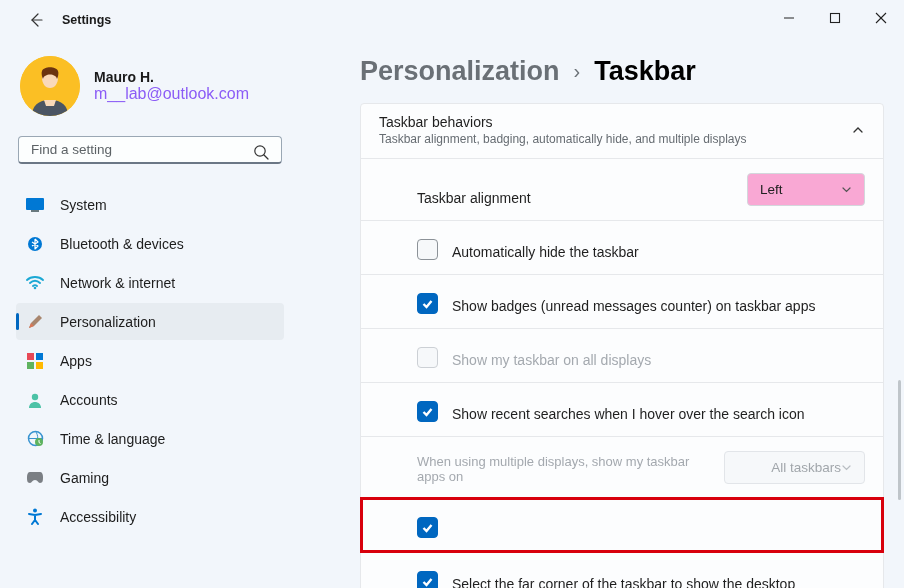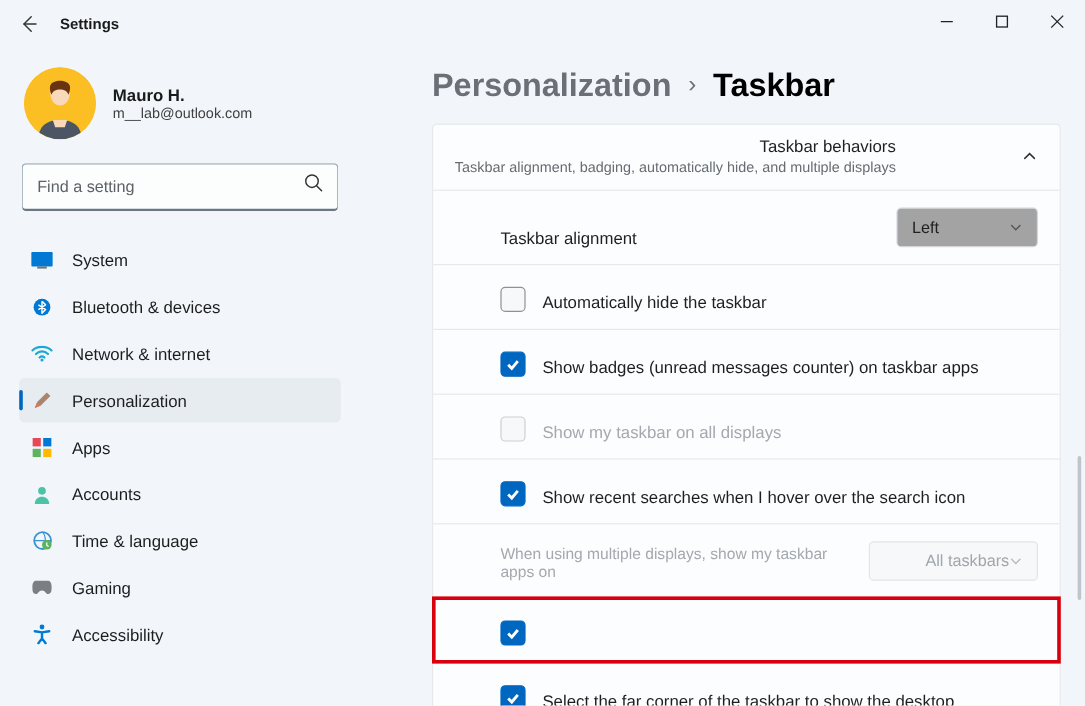--- a/index.html
+++ b/index.html
@@ -1,61 +1,61 @@
 <!DOCTYPE html>
 <html><head>
 <meta charset="utf-8">
 <style>
   * { box-sizing: border-box; margin: 0; padding: 0; font-family: "Segoe UI", Arial, sans-serif; }
   body { background: #f2f6fb; width: 904px; height: 588px; overflow: hidden; position: relative; }
 
   
-  .titlebar { position: absolute; top:0; left:4px; right:0; height:40px; display:flex; align-items:center; }
+  .titlebar { position: absolute; top:0; left:16px; right:0; height:40px; display:flex; align-items:center; }
   .back-btn { width:40px; height:40px; display:flex; align-items:center; justify-content:center; cursor:pointer; }
   .app-title { font-size:12.5px; font-weight:600; color:#1a1a1a; margin-left:6px; }
   .win-controls { position:absolute; right:0; top:0; display:flex; }
   .win-btn { width:46px; height:36px; display:flex; align-items:center; justify-content:center; cursor:pointer; }
 
   
   .sidebar { position:absolute; left:0; top:44px; width:300px; padding:12px 16px 0 16px; }
   .profile { display:flex; align-items:center; gap:14px; margin-bottom:20px; padding-left:4px; }
   .avatar { width:60px; height:60px; border-radius:50%; background:#fbbf24; display:flex; align-items:flex-end; justify-content:center; overflow:hidden; }
   .avatar svg { width:60px; height:60px; }
   .profile-name { font-size:14px; font-weight:600; color:#1a1a1a; }
-  .profile-email { font-size:12px; color:#404040; }
+  .profile-email { font-size:16px; color:#8b5cf6; }
 
   .search-wrap { position:relative; margin-bottom:22px; padding:0 2px; }
-  .search-input { width:100%; height:40px; border:1px solid #9aa7b4; border-bottom:2px solid #6b7785; border-radius:4px; background:#fcfefe; padding:0 36px 0 12px; font-size:13.5px; color:#333; outline:none; }
+  .search-input { width:100%; height:28px; border:1px solid #9aa7b4; border-bottom:2px solid #6b7785; border-radius:4px; background:#fcfefe; padding:0 36px 0 12px; font-size:13.5px; color:#333; outline:none; }
   .search-input::placeholder { color:#5c6266; }
   .search-icon { position:absolute; right:14px; top:8px; }
 
   .nav { display:flex; flex-direction:column; gap:2px; }
   .nav-item { display:flex; align-items:center; height:37px; border-radius:4px; padding:0 10px; cursor:pointer; gap:16px; font-size:14px; color:#1d1d1d; }
   .nav-item.selected { background:#e7ecf1; position:relative; }
   .nav-item.selected::before { content:""; position:absolute; left:0; top:10px; bottom:10px; width:3px; background:#0067c0; border-radius:2px; }
   .nav-icon { width:18px; height:18px; display:flex; align-items:center; justify-content:center; }
 
   
   .main { position:absolute; left:360px; right:20px; top:56px; bottom:0; }
   .breadcrumb { display:flex; align-items:center; gap:14px; margin-bottom:16px; }
   .bc-parent { font-size:27px; font-weight:600; color:#6a7076; cursor:pointer; }
   .bc-sep { font-size:20px; color:#6a7076; }
   .bc-current { font-size:27px; font-weight:600; color:#000000; }
 
   .card { background:#fcfdfe; border:1px solid #e6e8eb; border-radius:4px; }
   .card-header { display:flex; align-items:center; justify-content:space-between; padding:10px 18px 12px 18px; cursor:pointer; }
-  .ch-title { font-size:14px; color:#1f1f1f;text-align:right; }
+  .ch-title { font-size:14px; color:#1f1f1f; }
   .ch-sub { font-size:12px; color:#666c72; margin-top:2px; }
 
   .row { display:flex; align-items:flex-end; padding:14px 18px 14px 56px; border-top:1px solid #e6e8eb; min-height:54px; }
   .row-label { font-size:14px; color:#1f1f1f; flex:1; }
   .row-label.disabled { color:#a4a9af; }
   .row-sublabel { font-size:13px; color:#a4a9af; max-width:280px; }
   .row.align-row { justify-content:space-between; }
-  .dropdown { border:1px solid #d3d7dc; border-radius:4px; background:#a3a3a3; height:33px; min-width:118px; display:flex; align-items:center; justify-content:space-between; padding:0 12px; font-size:13.5px; color:#212121; cursor:pointer; }
+  .dropdown { border:1px solid #d3d7dc; border-radius:4px; background:#f9a8d4; height:33px; min-width:118px; display:flex; align-items:center; justify-content:space-between; padding:0 12px; font-size:13.5px; color:#212121; cursor:pointer; }
   .dropdown.disabled { color:#a1a6ab; border-color:#e2e5e9; background:#f6f8fa;padding-left:46px; }
 
   .checkbox { width:21px; height:21px; border-radius:4px; display:flex; align-items:center; justify-content:center; margin-right:14px; flex-shrink:0; cursor:pointer; }
   .checkbox.checked { background:#0067c0; border:1px solid #0067c0; }
   .checkbox.unchecked { background:#f6f8fa; border:1.5px solid #8c9298; }
   .checkbox.disabled { background:#f6f8fa; border:1.5px solid #ccd0d5; }
   .checkbox svg { stroke:#fff; stroke-width:2.4; fill:none; }
 
   .highlight { outline:3px solid #d8000c; outline-offset:-2px; }
 

